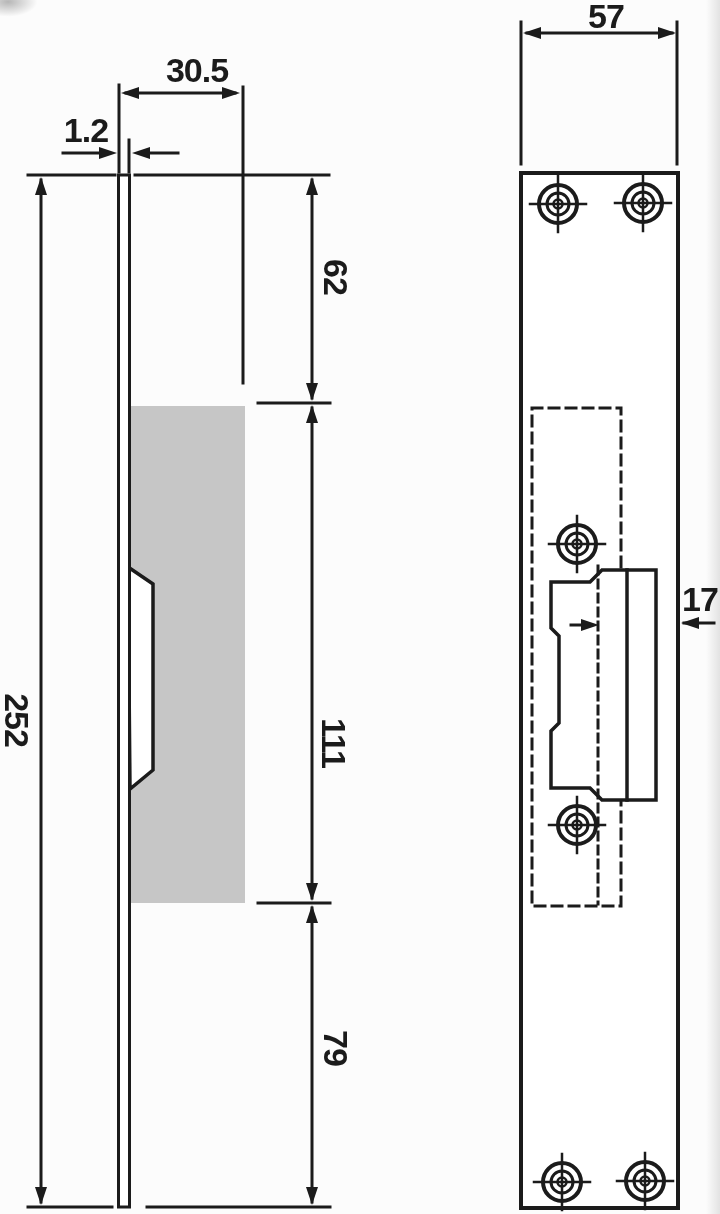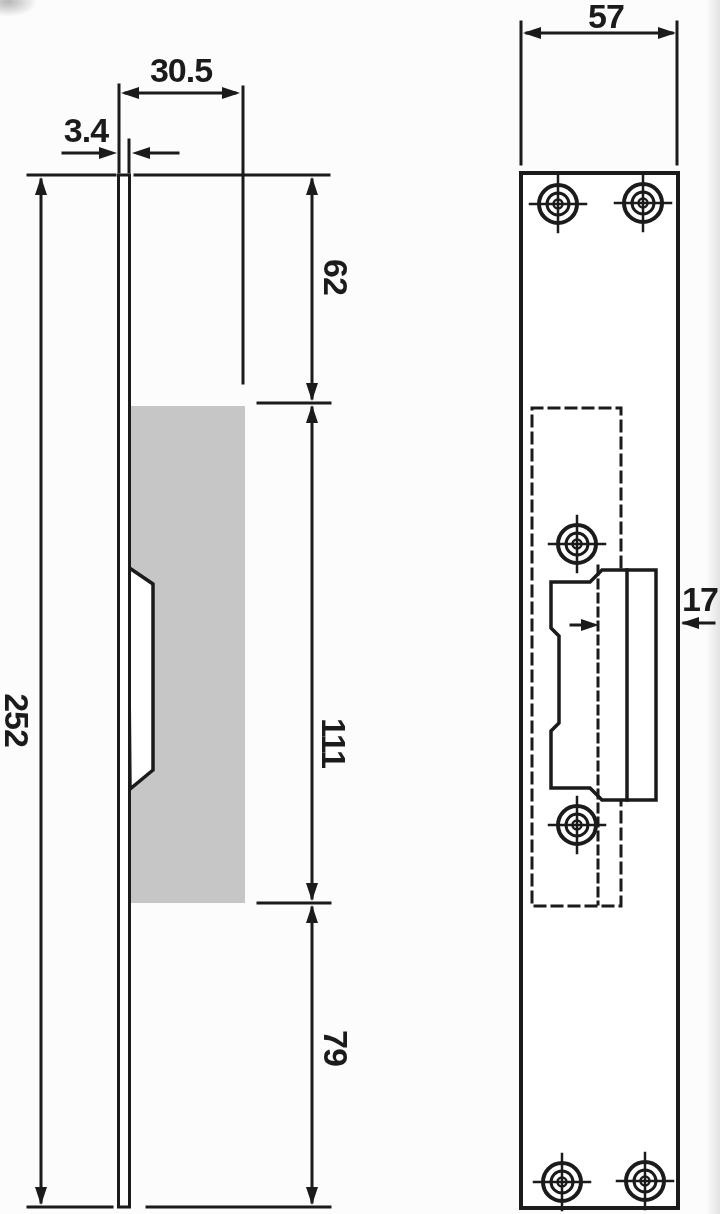--- a/index.html
+++ b/index.html
@@ -155,22 +155,22 @@
       <g transform="translate(645,1181)">
         <line x1="-28" y1="0" x2="28" y2="0" class="ln thin"></line>
         <line x1="0" y1="-28" x2="0" y2="28" class="ln thin"></line>
         <circle r="19" class="ln ln4"></circle>
         <circle r="11" class="ln"></circle>
         <circle r="4.5" class="ln thin"></circle>
       </g>
     </g>
   </svg>
 
-  <div class="lbl" style="left:181px;top:70px;">30.5</div>
-  <div class="lbl" style="left:86px;top:130px;">3.4</div>
+  <div class="lbl" style="left:197px;top:70px;">30.5</div>
+  <div class="lbl" style="left:86px;top:130px;">1.2</div>
   <div class="lbl rot" style="left:17px;top:720px;">252</div>
   <div class="lbl rot" style="left:336px;top:277px;">62</div>
   <div class="lbl rot" style="left:334px;top:743px;">111</div>
   <div class="lbl rot" style="left:336px;top:1048px;">79</div>
   <div class="lbl" style="left:606px;top:16px;">57</div>
   <div class="lbl" style="left:700px;top:599px;">17</div>
 
   <div class="edge-right"></div>
   <div class="smudge-tl"></div>
 </div>

